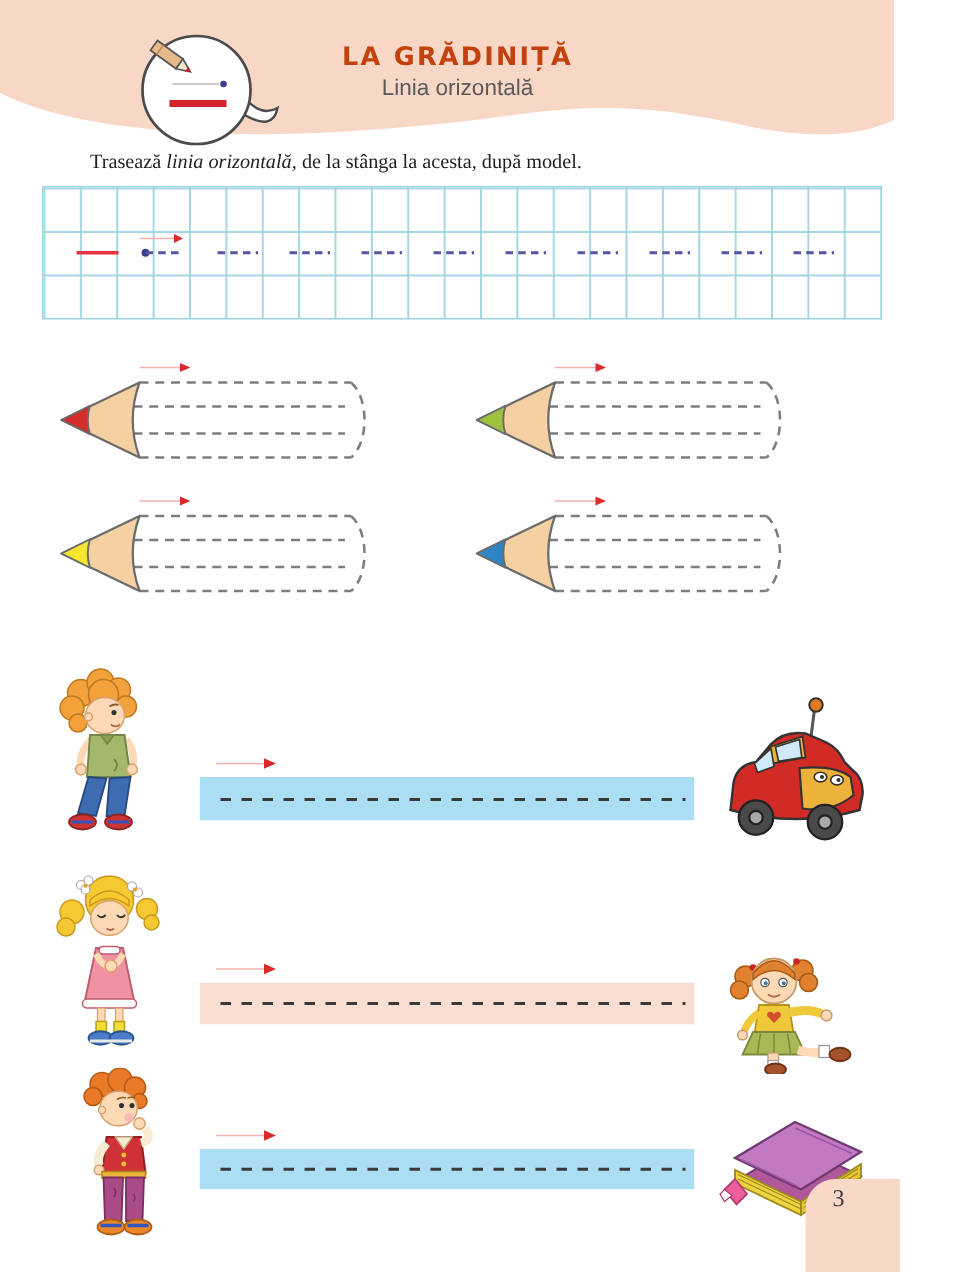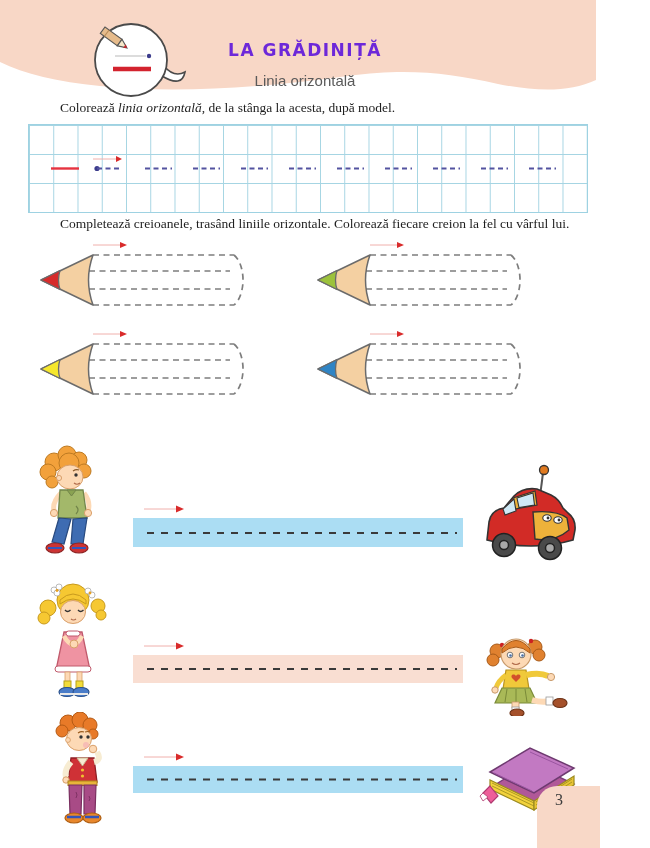--- a/index.html
+++ b/index.html
@@ -1,21 +1,21 @@
 <!DOCTYPE html>
 <html><head>
 <meta charset="utf-8">
 <style>
   html,body{margin:0;padding:0;background:#fff;}
   .page{position:relative;width:650px;height:848px;background:#ffffff;overflow:hidden;
         font-family:"Liberation Serif",serif;color:#222;}
   .abs{position:absolute;}
   .title-block{position:absolute;left:170px;top:28px;width:270px;text-align:center;}
   .title{font-family:"DejaVu Sans",sans-serif;font-weight:bold;font-size:17px;
-         letter-spacing:1.5px;color:#6d28d9;margin:12px;}
+         letter-spacing:1.5px;color:#c2410c;margin:0;}
   .subtitle{font-family:"Liberation Sans",sans-serif;font-size:15px;color:#5a5a5a;margin:2px 0 0 0;}
   .instr{position:absolute;left:60px;margin:0;font-size:13.5px;line-height:1.25;color:#1e1e1e;width:545px;}
   .trace-grid{position:absolute;left:28px;top:124px;width:558px;height:87px;
       border:1px solid #9ed2e2;
       background-image:linear-gradient(to right,#a6d5e3 1px,transparent 1px),
                        linear-gradient(to bottom,#a6d5e3 1px,transparent 1px);
       background-size:24.26px 29px;}
   .grid-marks{position:absolute;left:0;top:0;}
   svg{display:block;}
   .pgnum-box{position:absolute;left:537px;top:786px;width:63px;height:62px;
@@ -43,21 +43,21 @@
     <line x1="23" y1="36" x2="54" y2="36" stroke="#c9c9c9" stroke-width="1.3"></line>
     <circle cx="57" cy="36" r="2.2" fill="#3c3c8c"></circle>
     <line x1="21" y1="49" x2="59" y2="49" stroke="#d3232e" stroke-width="4.6"></line>
   </svg>
 
   <div class="title-block">
     <p class="title">LA GRĂDINIȚĂ</p>
     <p class="subtitle">Linia orizontală</p>
   </div>
 
-  <p class="instr" style="top:100px"><span>Colorează </span><i>linia orizontală</i><span>, de la stânga la acesta, după model.</span></p>
+  <p class="instr" style="top:100px"><span>Trasează </span><i>linia orizontală</i><span>, de la stânga la acesta, după model.</span></p>
 
   <div class="trace-grid">
     <svg class="grid-marks" width="558" height="87" viewBox="0 0 558 87">
       <line x1="22" y1="43.5" x2="50" y2="43.5" stroke-width="2.4" stroke="#e63340"></line>
       <g>
         <line x1="64" y1="34" x2="88" y2="34" stroke="#f0b0ac" stroke-width="1"></line>
         <path d="M87,31 L93,34 L87,37 Z" fill="#d92b2b"></path>
         <circle cx="68" cy="43.5" r="2.6" fill="#3c3c8c"></circle>
       </g>
       <g stroke-width="2" stroke-dasharray="5 3.5" stroke="#5353a0">
@@ -68,21 +68,20 @@
         <line x1="260" y1="43.5" x2="287" y2="43.5"></line>
         <line x1="308" y1="43.5" x2="335" y2="43.5"></line>
         <line x1="356" y1="43.5" x2="383" y2="43.5"></line>
         <line x1="404" y1="43.5" x2="431" y2="43.5"></line>
         <line x1="452" y1="43.5" x2="479" y2="43.5"></line>
         <line x1="500" y1="43.5" x2="527" y2="43.5"></line>
       </g>
     </svg>
   </div>
 
-  <p class="instr" style="top:216px">Completează creioanele, trasând liniile orizontale. Colorează fiecare creion la fel cu vârful lui.</p>
 
   <svg class="abs" style="left:38px;top:240px" width="215" height="76" viewBox="0 0 215 76">
     <g>
       <line x1="55" y1="5" x2="83" y2="5" stroke="#f0b0ac" stroke-width="1"></line>
       <path d="M82,2 L89,5 L82,8 Z" fill="#d92b2b"></path>
     </g>
     <g fill="none" stroke="#7d7d7d" stroke-width="1.7" stroke-dasharray="6 4.5">
       <path d="M55,15 H196"></path>
         <path d="M196,15 C208,25 208,55 196,65"></path>
       <path d="M55,65 H196"></path>

